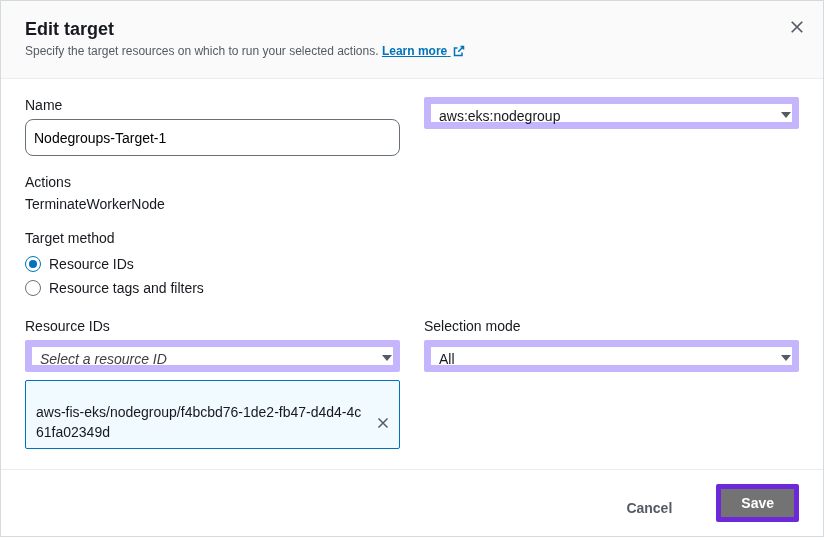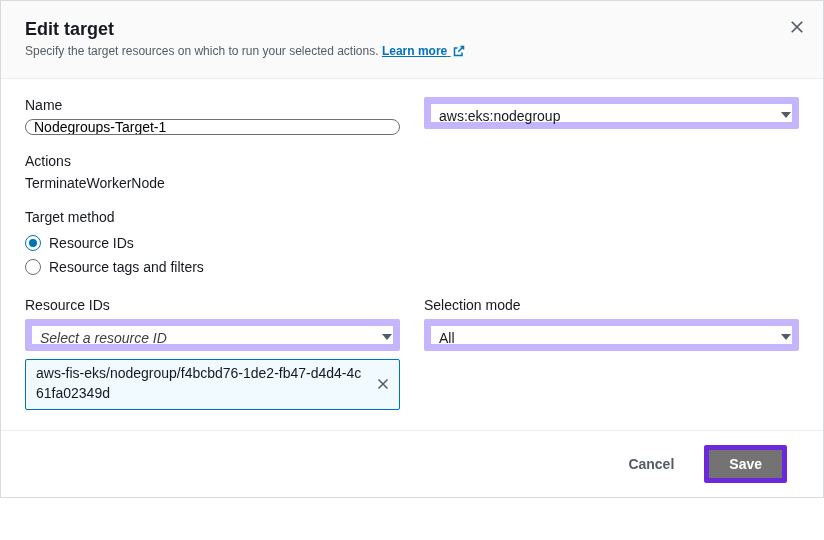--- a/index.html
+++ b/index.html
@@ -61,21 +61,21 @@
     }
     .col { flex: 1; }
     .field-label {
       font-size: 14px;
       color: #16191f;
       margin-bottom: 6px;
       display: block;
     }
     .text-input {
       width: 100%;
-      height: 16px;
+      height: 37px;
       padding: 4px 8px;
       border: 1px solid #687078;
       border-radius: 8px;
       font-size: 14px;
       font-family: inherit;
     }
     .select-wrap {
       position: relative;
       width: 100%;
     }
@@ -128,21 +128,21 @@
       width: 8px;
       height: 8px;
       background: #0073bb;
       border-radius: 50%;
     }
     .token {
       display: inline-flex;
       align-items: center;
       border: 1px solid #0073bb;
       background: #f1faff;
-      padding: 4px 6px 6px 10px;
+      padding: 22px 6px 6px 10px;
       margin-top: 8px;
       max-width: 378px;
       border-radius: 2px;
     }
     .token-text {
       font-size: 14px;
       line-height: 1.4;
       word-break: break-all;
       flex: 1;
     }
@@ -152,25 +152,25 @@
       cursor: pointer;
       display: flex;
       align-items: center;
       justify-content: center;
       color: #545b64;
       margin-left: 8px;
       flex-shrink: 0;
     }
     .modal-footer {
       border-top: 1px solid #eaeded;
-      padding: 14px 36px;
+      padding: 14px 24px;
       display: flex;
       justify-content: flex-end;
-      gap: 10px;
-      align-items: center;
+      gap: 24px;
+      align-items: flex-end;
     }
     .btn {
       font-size: 14px;
       font-weight: 700;
       padding: 6px 20px;
       border-radius: 2px;
       cursor: pointer;
       font-family: inherit;
     }
     .btn-cancel {

